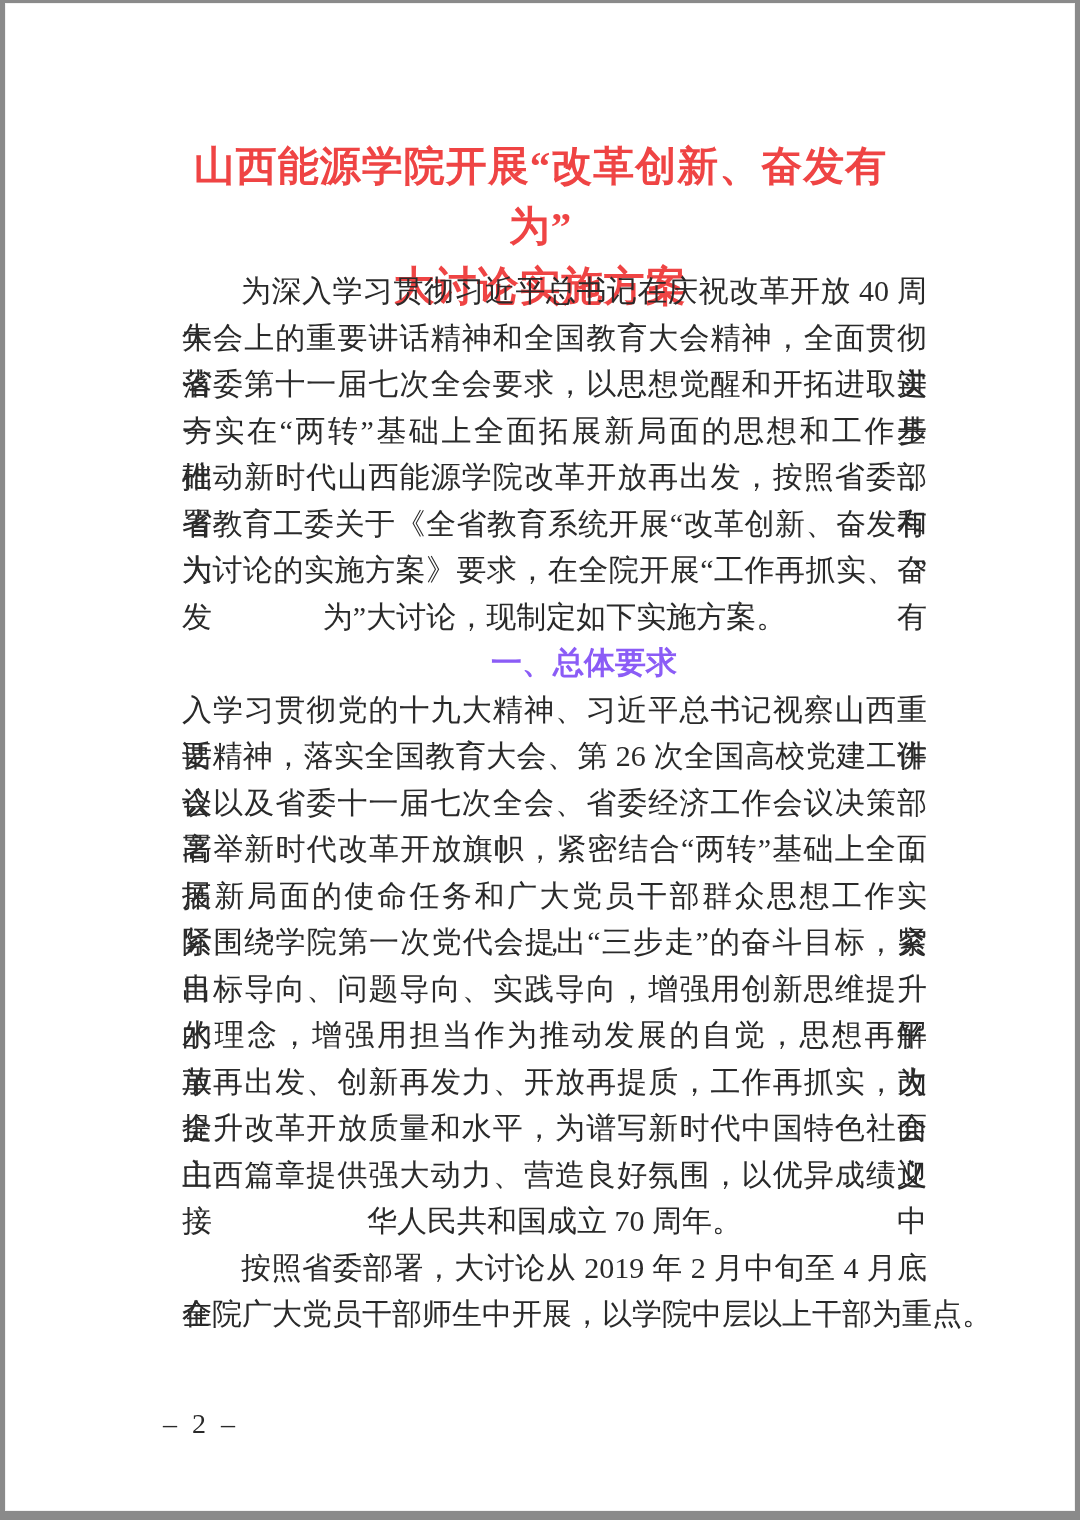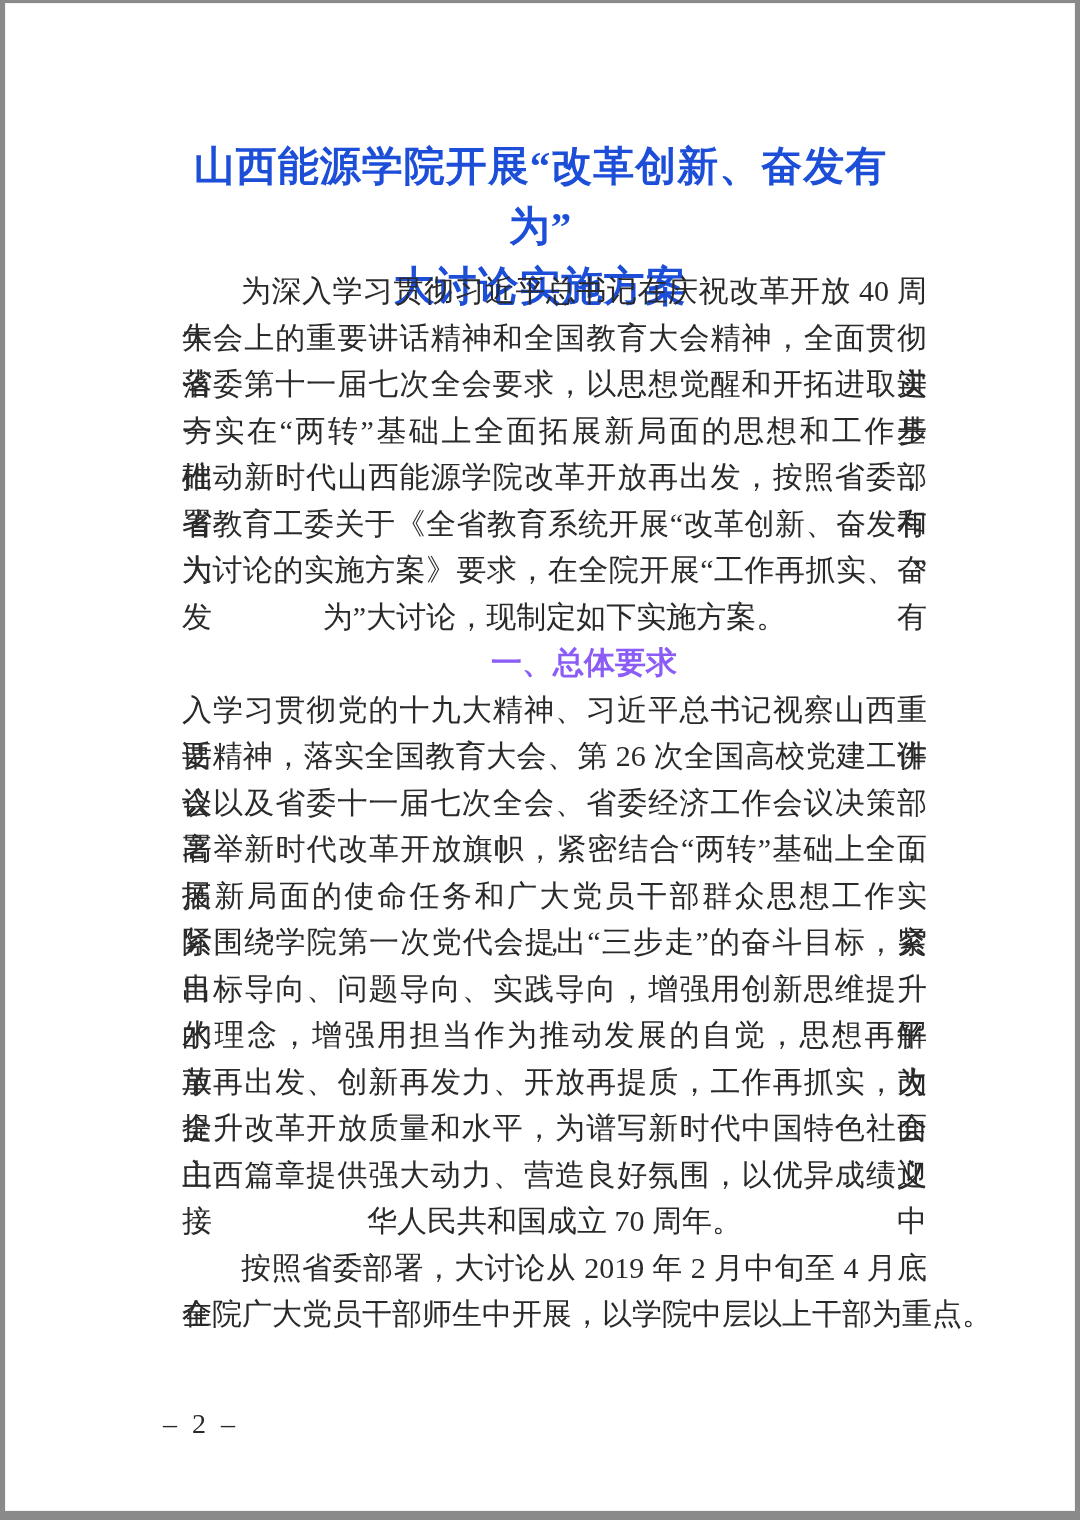--- a/index.html
+++ b/index.html
@@ -22,21 +22,21 @@
   .title-block {
     position: absolute;
     left: 163px;   
     top: 133px;    
     width: 745px;
     text-align: center;
     font-family: "Liberation Serif", serif;
     font-weight: bold;
     font-size: 41px;
     line-height: 60px;
-    color: #1d4ed8;
+    color: #ef4444;
     letter-spacing: 1px;
   }
   .body-block {
     position: absolute;
     left: 177px;   
     top: 265px;    
     width: 745px;
     font-family: "Liberation Serif", serif;
     font-size: 30px;
     color: #2a2a2a;

